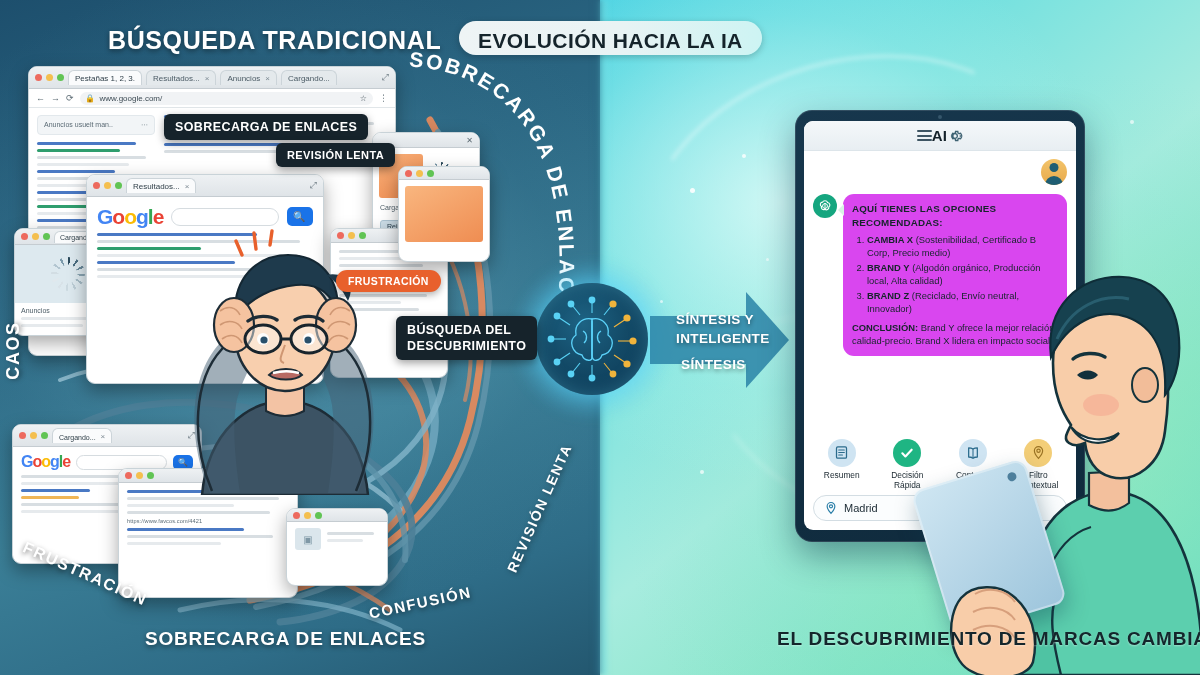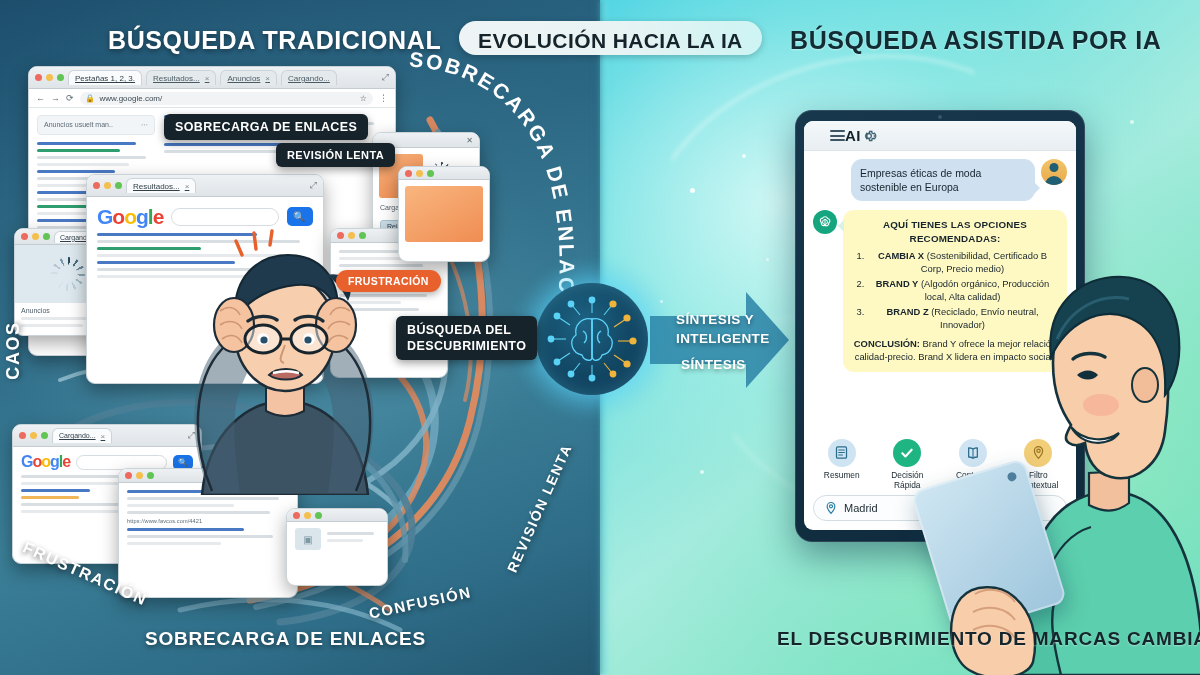--- a/index.html
+++ b/index.html
@@ -89,22 +89,22 @@
     height: 22px; background: linear-gradient(180deg,#eef1f3,#dfe4e8);
     display: flex; align-items: center; gap: 4px; padding: 0 6px;
     border-bottom: 1px solid #c5ccd1;
   }
   .dot { width: 7px; height: 7px; border-radius: 50%; flex: none; }
   .d-r { background: #ed6a5e; } .d-y { background: #f4bf4f; } .d-g { background: #61c454; }
   .tab {
     font-size: 8px; color: #31404a; background: #fafbfc;
     border: 1px solid #ccd4d9; border-bottom: none;
     border-radius: 6px 6px 0 0; padding: 3px 6px 2px;
-    display: flex; align-items: flex-start; gap: 5px; white-space: nowrap;
-    max-width: 86px; overflow: hidden; text-decoration: underline;
+    display: flex; align-items: flex-end; gap: 5px; white-space: nowrap;
+    max-width: 86px; overflow: hidden;
   }
   .tab.inactive { background: #e4e9ec; color: #4a5a64; }
   .tab .x { font-size: 8px; color: #7d8a93; }
   .urlbar {
     height: 19px; background: #fff; display: flex; align-items: center;
     gap: 6px; padding: 0 7px; border-bottom: 1px solid #e1e6e9;
   }
   .url-pill {
     flex: 1; height: 13px; background: #f1f3f5; border-radius: 7px;
     font-size: 8px; color: #3c4a53; display: flex; align-items: center;
@@ -196,22 +196,22 @@
     box-shadow: 0 14px 34px rgba(10,50,70,.45), 0 0 0 1px rgba(255,255,255,.12) inset;
   }
   #tablet-cam { position: absolute; left: 50%; top: 5px; transform: translateX(-50%);
     width: 4px; height: 4px; border-radius: 50%; background: #35566b; }
   #screen {
     width: 100%; height: 100%; background: #ffffff; border-radius: 9px; overflow: hidden;
     display: flex; flex-direction: column;
   }
   #app-bar {
     height: 30px; background: linear-gradient(180deg,#f4f8fa,#e8eef2);
-    display: flex; align-items: center; justify-content: flex-start;
-    padding: 0 26px; border-bottom: 1px solid #dde5ea; flex: none;
+    display: flex; align-items: center; justify-content: center;
+    padding: 0 6px; border-bottom: 1px solid #dde5ea; flex: none;
   }
   #app-title { font-size: 15px; font-weight: bold; color: #14222a; letter-spacing: .3px; }
   .burger span { display: block; width: 15px; height: 2px; background: #3e5563; margin: 2.6px 0; border-radius: 1px; }
   #chat { flex: 1; padding: 8px 9px 5px; overflow: hidden; }
   .row { display: flex; gap: 6px; align-items: flex-start; }
   .row.user { justify-content: flex-end; }
   .bubble-user {
     background: #cfe0f0; border-radius: 11px; padding: 7px 9px;
     font-size: 10.5px; line-height: 1.34; color: #16242d; max-width: 184px;
     position: relative;
@@ -226,22 +226,22 @@
   }
   .avatar .head { position: absolute; left: 50%; top: 4px; transform: translateX(-50%);
     width: 9px; height: 9px; border-radius: 50%; background: #1f5e73; }
   .avatar .body { position: absolute; left: 50%; bottom: -2px; transform: translateX(-50%);
     width: 18px; height: 11px; border-radius: 9px 9px 0 0; background: #1f5e73; }
   .gpt-logo {
     width: 24px; height: 24px; border-radius: 50%; flex: none;
     background: #15a67f; display: flex; align-items: center; justify-content: center;
   }
   .bubble-ai {
-    background: #fef9c3; border-radius: 11px; padding: 8px 9px;
-    font-size: 9.4px; line-height: 1.38; color: #17242c; flex: 1; position: relative; text-align: center;
+    background: #d946ef; border-radius: 11px; padding: 8px 9px;
+    font-size: 9.4px; line-height: 1.38; color: #17242c; flex: 1; position: relative;
   }
   .bubble-ai::after {
     content: ''; position: absolute; left: -5px; top: 10px;
     border: 6px solid transparent; border-right-color: #d9f2e6; border-left: 0;
   }
   .ai-head { font-weight: bold; font-size: 9.8px; letter-spacing: .2px; margin-bottom: 5px; text-transform: uppercase; }
   .ai-list { margin: 0 0 6px 0; padding-left: 15px; }
   .ai-list li { margin-bottom: 2px; }
   .ai-list b { font-weight: bold; }
   .ai-concl b { font-weight: bold; }
@@ -287,21 +287,20 @@
   <div class="swoosh sw3"></div>
   <div class="spark" style="left:690px;top:188px;width:5px;height:5px;opacity:.9"></div>
   <div class="spark" style="left:742px;top:154px;width:4px;height:4px;opacity:.8"></div>
   <div class="spark" style="left:660px;top:300px;width:3px;height:3px;opacity:.7"></div>
   <div class="spark" style="left:766px;top:258px;width:3px;height:3px;opacity:.6"></div>
   <div class="spark" style="left:700px;top:470px;width:4px;height:4px;opacity:.7"></div>
   <div class="spark" style="left:1130px;top:120px;width:4px;height:4px;opacity:.65"></div>
 
   <div class="h-title" id="title-left">BÚSQUEDA TRADICIONAL</div>
   <div id="center-pill">EVOLUCIÓN HACIA LA IA</div>
-  <div class="h-title" id="title-right">BÚSQUEDA ASISTIDA POR IA</div>
 
   <svg id="cables" viewBox="0 0 600 675">
     <g fill="none" stroke-linecap="round">
       <path d="M430,120 C470,190 500,300 470,420 C445,520 360,580 250,600" stroke="#e08a5e" stroke-width="7" opacity=".95"></path>
       <path d="M438,132 C478,200 508,305 478,425 C452,526 366,586 256,607" stroke="#5f93aa" stroke-width="6" opacity=".9"></path>
       <path d="M120,300 C210,250 330,270 400,340 C470,410 430,520 320,560" stroke="#6ba3bb" stroke-width="8" opacity=".95"></path>
       <path d="M100,330 C190,285 320,300 392,368 C462,436 420,540 306,578" stroke="#e08a5e" stroke-width="6" opacity=".85"></path>
       <path d="M70,430 C160,380 300,400 380,470 C450,530 400,610 280,622" stroke="#4d8098" stroke-width="7" opacity=".9"></path>
       <path d="M150,460 C230,430 340,450 400,510" stroke="#8fbcce" stroke-width="5" opacity=".8"></path>
       <path d="M205,215 C290,190 380,220 425,290 C470,360 440,450 350,490" stroke="#7fb2c7" stroke-width="6" opacity=".85"></path>
@@ -652,21 +651,20 @@
         </span>
         <span id="app-title">AI</span>
         <svg width="16" height="16" viewBox="0 0 24 24">
           <path fill="none" stroke="#3e6272" stroke-width="2" d="M12 8.5a3.5 3.5 0 100 7 3.5 3.5 0 000-7zM20 12l2-1.2-1.6-3-2.2.7a7.6 7.6 0 00-1.7-1l-.3-2.3h-3.4l-.3 2.3c-.6.2-1.2.6-1.7 1l-2.2-.7-1.6 3L9 12l-2 1.2 1.6 3 2.2-.7c.5.4 1.1.8 1.7 1l.3 2.3h3.4l.3-2.3c.6-.2 1.2-.6 1.7-1l2.2.7 1.6-3L20 12z"></path>
         </svg>
       </div>
 
       <div id="chat">
 
         <div class="row user" style="margin-bottom:9px">
-          <div class="bubble-user">Empresas éticas de moda sostenible en Europa</div>
           <div class="avatar">
             <span class="head"></span>
               <span class="body"></span>
           </div>
         </div>
 
         <div class="row">
           <div class="gpt-logo">
             <svg width="16" height="16" viewBox="0 0 24 24">
               <path fill="none" stroke="#ffffff" stroke-width="1.7" d="M12 4.2c2 0 3.4 1.2 3.9 2.6 1.5.1 2.9 1.2 3.3 2.8.4 1.6-.3 3.1-1.5 3.9.3 1.5-.4 3-1.8 3.8-1.4.8-3 .5-4-.4-1.3.8-3 .7-4.2-.3-1.2-1-1.5-2.6-1-3.9-1.3-.8-2-2.3-1.6-3.9.4-1.6 1.8-2.7 3.3-2.7C8.6 5.4 10 4.2 12 4.2z"></path>

